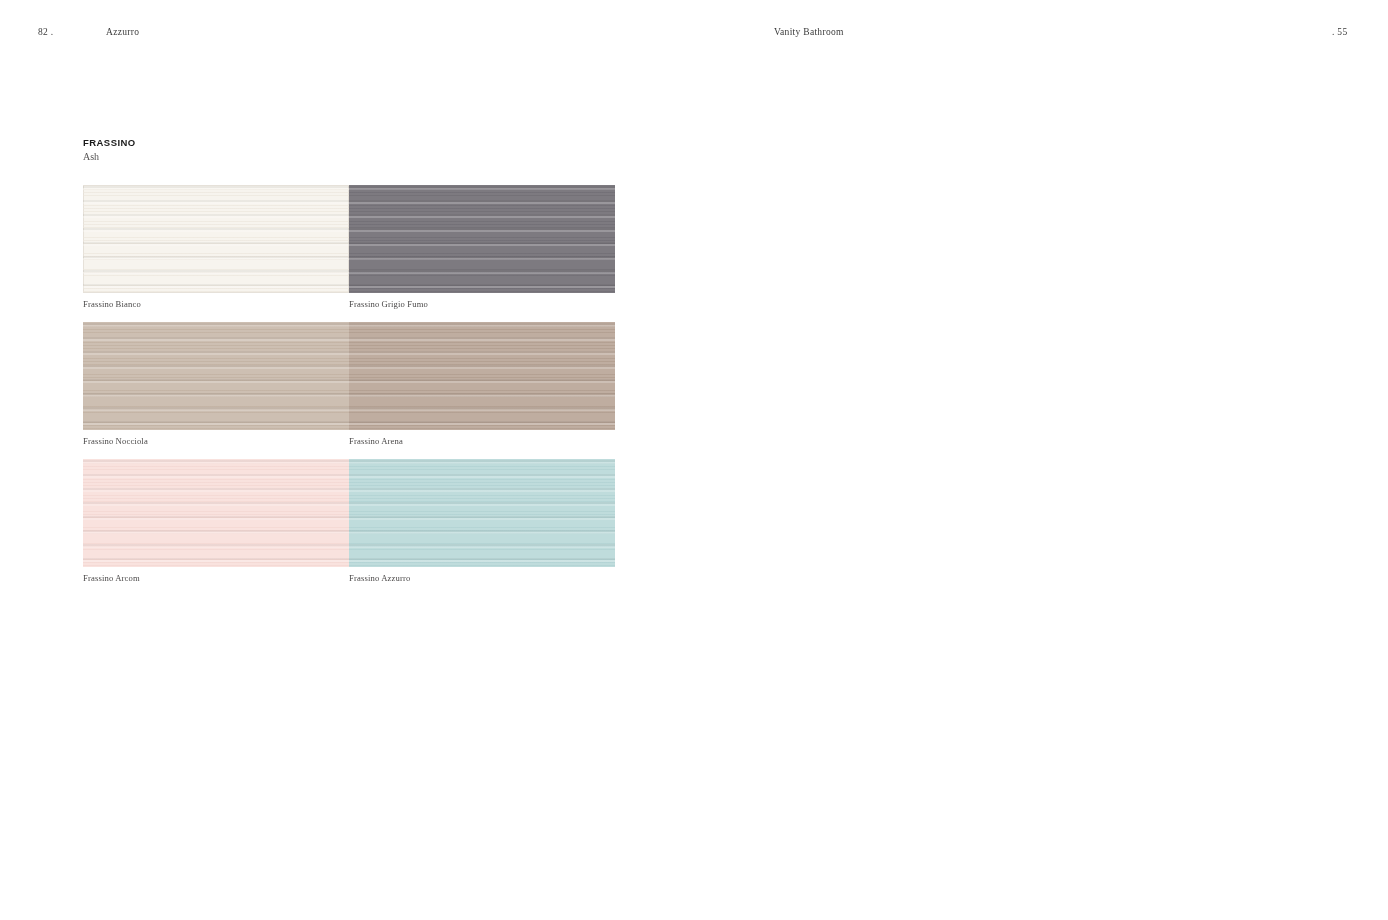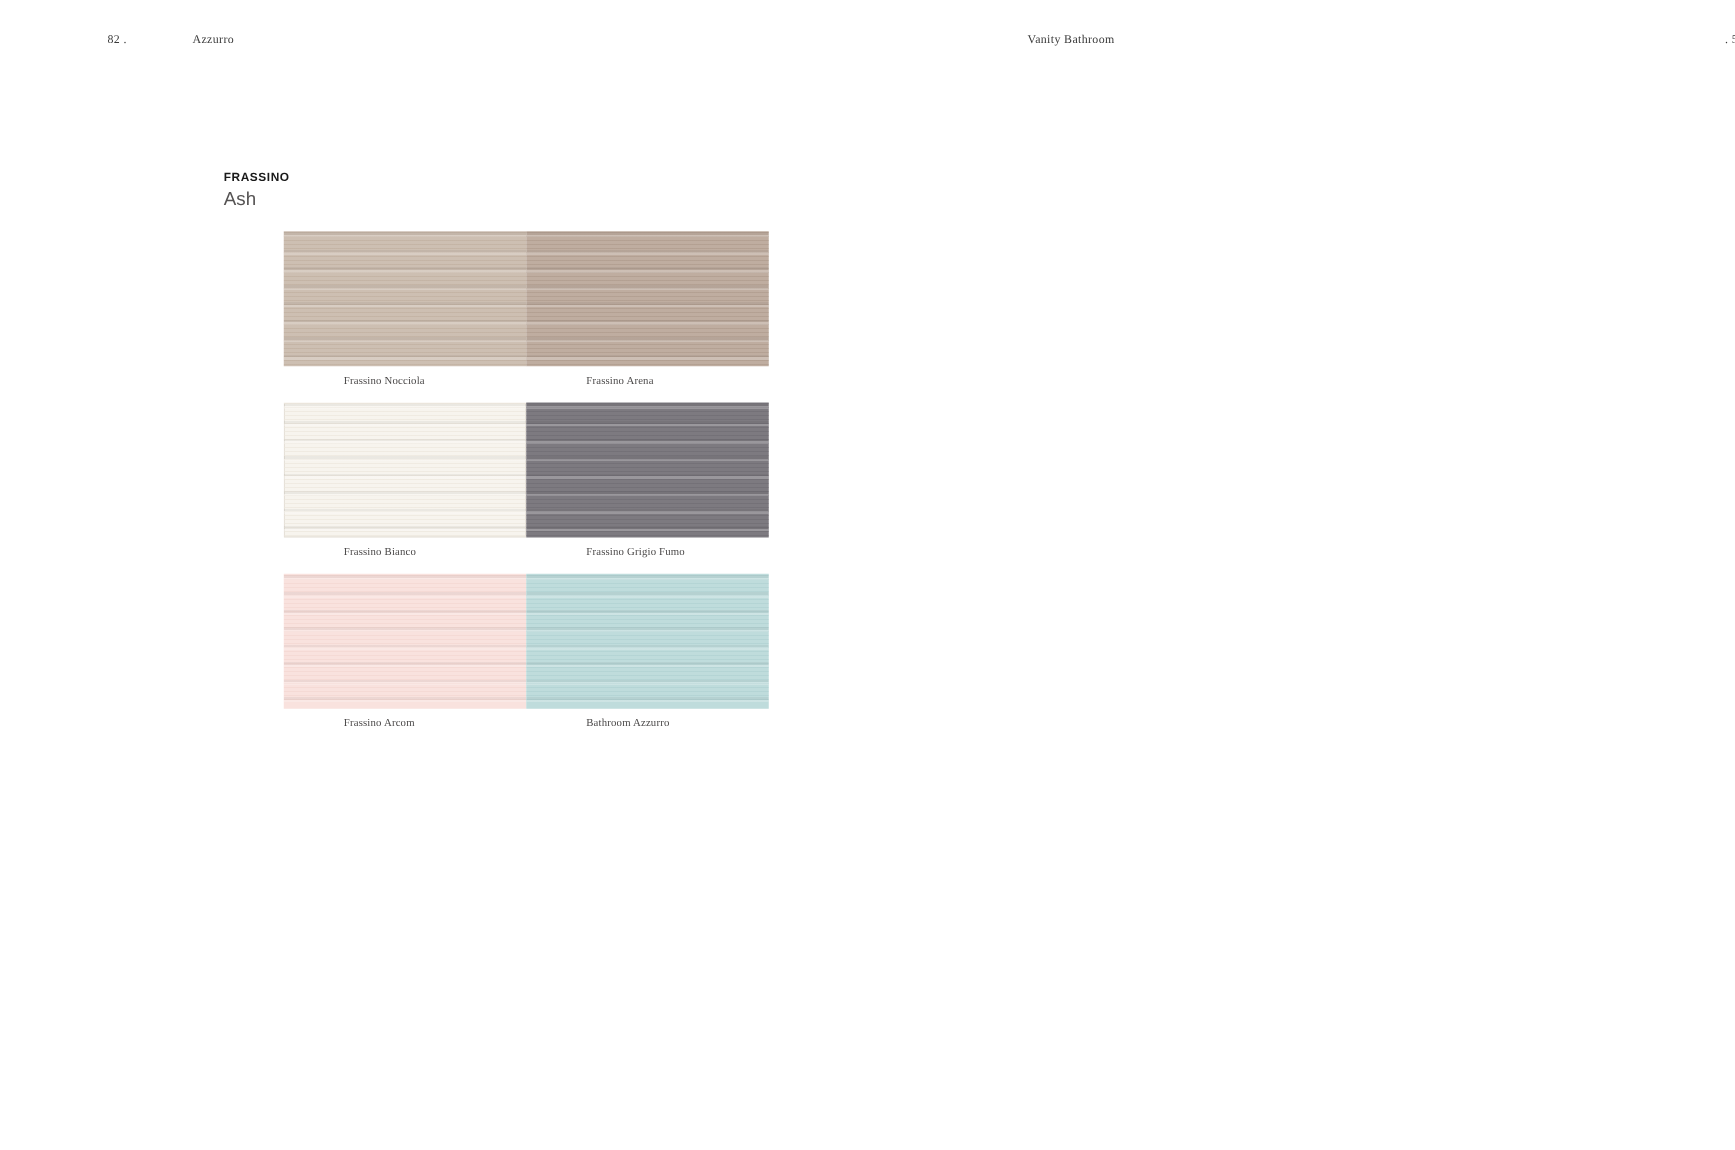--- a/index.html
+++ b/index.html
@@ -1,16 +1,16 @@
 <!DOCTYPE html>
 <html><head>
 <meta charset="utf-8">
 <title>Arcom Bathroom — Finishes</title>
 <style>
-  * { box-sizing: border-box; padding-left: 48px; }
+  * { box-sizing: border-box; }
   html, body {
     margin: 0; padding: 0;
     width: 1388px; height: 920px;
     background: #ffffff;
   }
   body {
     font-family: "Liberation Serif", serif;
     color: #231f20;
     position: relative;
     overflow: hidden;
@@ -43,22 +43,22 @@
   .section-head .title {
     font-family: "Liberation Sans", sans-serif;
     font-weight: bold;
     font-size: 9.5px;
     letter-spacing: 0.45px;
     color: #1a1a1a;
     margin: 0 0 3px 0;
     white-space: nowrap;
   }
   .section-head .subtitle {
-    font-family: Liberation Sans, sans-serif;
-    font-size: 15px;
+    font-family: Liberation Serif, serif;
+    font-size: 10px;
     color: #555353;
     margin: 0;
     white-space: nowrap;
   }
 
   #wood-head    { left: 83px;  top: 137px; }
 
   
   #wood-grid {
     position: absolute;
@@ -101,64 +101,64 @@
   <div class="page verso">
 
     <div class="section-head" id="wood-head">
       <p class="title">FRASSINO</p>
       <p class="subtitle">Ash</p>
     </div>
 
     <div id="wood-grid">
         <div class="wood-row">
           <div class="wood-pair">
+            <div class="wood-swatch" style="background: rgb(247, 244, 238); box-shadow: rgb(230, 225, 217) 0px 0px 0px 1px inset;">
+              <div class="grain" style="background-image: repeating-linear-gradient(0deg, rgba(0, 0, 0, 0) 0px, rgba(0, 0, 0, 0) 1px, rgb(235, 229, 219) 1px, rgb(235, 229, 219) 1.7px, rgba(0, 0, 0, 0) 1.7px, rgba(0, 0, 0, 0) 3.2px); opacity: 0.62;"></div>
+              <div class="grain" style="background-image: repeating-linear-gradient(0deg, rgba(255, 255, 255, 0) 0px, rgba(255, 255, 255, 0) 5px, rgba(255, 255, 255, 0.22) 5px, rgba(255, 255, 255, 0.22) 7px, rgba(0, 0, 0, 0.05) 7px, rgba(0, 0, 0, 0.05) 9px, rgba(255, 255, 255, 0) 9px, rgba(255, 255, 255, 0) 14px);"></div>
+            </div>
+            <div class="wood-swatch" style="background: rgb(125, 122, 128);">
+              <div class="grain" style="background-image: repeating-linear-gradient(0deg, rgba(0, 0, 0, 0) 0px, rgba(0, 0, 0, 0) 1px, rgb(110, 107, 114) 1px, rgb(110, 107, 114) 1.7px, rgba(0, 0, 0, 0) 1.7px, rgba(0, 0, 0, 0) 3.2px); opacity: 0.62;"></div>
+              <div class="grain" style="background-image: repeating-linear-gradient(0deg, rgba(255, 255, 255, 0) 0px, rgba(255, 255, 255, 0) 5px, rgba(255, 255, 255, 0.22) 5px, rgba(255, 255, 255, 0.22) 7px, rgba(0, 0, 0, 0.05) 7px, rgba(0, 0, 0, 0.05) 9px, rgba(255, 255, 255, 0) 9px, rgba(255, 255, 255, 0) 14px);"></div>
+            </div>
+          </div>
+          <div class="wood-labels">
+            <div class="wood-label">Frassino Bianco</div>
+            <div class="wood-label">Frassino Grigio Fumo</div>
+          </div>
+        </div>
+        <div class="wood-row">
+          <div class="wood-pair">
             <div class="wood-swatch" style="background: rgb(205, 191, 178);">
               <div class="grain" style="background-image: repeating-linear-gradient(0deg, rgba(0, 0, 0, 0) 0px, rgba(0, 0, 0, 0) 1px, rgb(191, 174, 158) 1px, rgb(191, 174, 158) 1.7px, rgba(0, 0, 0, 0) 1.7px, rgba(0, 0, 0, 0) 3.2px); opacity: 0.62;"></div>
               <div class="grain" style="background-image: repeating-linear-gradient(0deg, rgba(255, 255, 255, 0) 0px, rgba(255, 255, 255, 0) 5px, rgba(255, 255, 255, 0.22) 5px, rgba(255, 255, 255, 0.22) 7px, rgba(0, 0, 0, 0.05) 7px, rgba(0, 0, 0, 0.05) 9px, rgba(255, 255, 255, 0) 9px, rgba(255, 255, 255, 0) 14px);"></div>
             </div>
             <div class="wood-swatch" style="background: rgb(191, 173, 160);">
               <div class="grain" style="background-image: repeating-linear-gradient(0deg, rgba(0, 0, 0, 0) 0px, rgba(0, 0, 0, 0) 1px, rgb(173, 153, 138) 1px, rgb(173, 153, 138) 1.7px, rgba(0, 0, 0, 0) 1.7px, rgba(0, 0, 0, 0) 3.2px); opacity: 0.62;"></div>
               <div class="grain" style="background-image: repeating-linear-gradient(0deg, rgba(255, 255, 255, 0) 0px, rgba(255, 255, 255, 0) 5px, rgba(255, 255, 255, 0.22) 5px, rgba(255, 255, 255, 0.22) 7px, rgba(0, 0, 0, 0.05) 7px, rgba(0, 0, 0, 0.05) 9px, rgba(255, 255, 255, 0) 9px, rgba(255, 255, 255, 0) 14px);"></div>
             </div>
           </div>
           <div class="wood-labels">
             <div class="wood-label">Frassino Nocciola</div>
             <div class="wood-label">Frassino Arena</div>
           </div>
         </div>
         <div class="wood-row">
           <div class="wood-pair">
-            <div class="wood-swatch" style="background: rgb(247, 244, 238); box-shadow: rgb(230, 225, 217) 0px 0px 0px 1px inset;">
-              <div class="grain" style="background-image: repeating-linear-gradient(0deg, rgba(0, 0, 0, 0) 0px, rgba(0, 0, 0, 0) 1px, rgb(235, 229, 219) 1px, rgb(235, 229, 219) 1.7px, rgba(0, 0, 0, 0) 1.7px, rgba(0, 0, 0, 0) 3.2px); opacity: 0.62;"></div>
-              <div class="grain" style="background-image: repeating-linear-gradient(0deg, rgba(255, 255, 255, 0) 0px, rgba(255, 255, 255, 0) 5px, rgba(255, 255, 255, 0.22) 5px, rgba(255, 255, 255, 0.22) 7px, rgba(0, 0, 0, 0.05) 7px, rgba(0, 0, 0, 0.05) 9px, rgba(255, 255, 255, 0) 9px, rgba(255, 255, 255, 0) 14px);"></div>
-            </div>
-            <div class="wood-swatch" style="background: rgb(125, 122, 128);">
-              <div class="grain" style="background-image: repeating-linear-gradient(0deg, rgba(0, 0, 0, 0) 0px, rgba(0, 0, 0, 0) 1px, rgb(110, 107, 114) 1px, rgb(110, 107, 114) 1.7px, rgba(0, 0, 0, 0) 1.7px, rgba(0, 0, 0, 0) 3.2px); opacity: 0.62;"></div>
-              <div class="grain" style="background-image: repeating-linear-gradient(0deg, rgba(255, 255, 255, 0) 0px, rgba(255, 255, 255, 0) 5px, rgba(255, 255, 255, 0.22) 5px, rgba(255, 255, 255, 0.22) 7px, rgba(0, 0, 0, 0.05) 7px, rgba(0, 0, 0, 0.05) 9px, rgba(255, 255, 255, 0) 9px, rgba(255, 255, 255, 0) 14px);"></div>
-            </div>
-          </div>
-          <div class="wood-labels">
-            <div class="wood-label">Frassino Bianco</div>
-            <div class="wood-label">Frassino Grigio Fumo</div>
-          </div>
-        </div>
-        <div class="wood-row">
-          <div class="wood-pair">
             <div class="wood-swatch" style="background: rgb(249, 226, 222);">
               <div class="grain" style="background-image: repeating-linear-gradient(0deg, rgba(0, 0, 0, 0) 0px, rgba(0, 0, 0, 0) 1px, rgb(242, 213, 208) 1px, rgb(242, 213, 208) 1.7px, rgba(0, 0, 0, 0) 1.7px, rgba(0, 0, 0, 0) 3.2px); opacity: 0.62;"></div>
               <div class="grain" style="background-image: repeating-linear-gradient(0deg, rgba(255, 255, 255, 0) 0px, rgba(255, 255, 255, 0) 5px, rgba(255, 255, 255, 0.22) 5px, rgba(255, 255, 255, 0.22) 7px, rgba(0, 0, 0, 0.05) 7px, rgba(0, 0, 0, 0.05) 9px, rgba(255, 255, 255, 0) 9px, rgba(255, 255, 255, 0) 14px);"></div>
             </div>
             <div class="wood-swatch" style="background: rgb(191, 220, 220);">
               <div class="grain" style="background-image: repeating-linear-gradient(0deg, rgba(0, 0, 0, 0) 0px, rgba(0, 0, 0, 0) 1px, rgb(174, 208, 209) 1px, rgb(174, 208, 209) 1.7px, rgba(0, 0, 0, 0) 1.7px, rgba(0, 0, 0, 0) 3.2px); opacity: 0.62;"></div>
               <div class="grain" style="background-image: repeating-linear-gradient(0deg, rgba(255, 255, 255, 0) 0px, rgba(255, 255, 255, 0) 5px, rgba(255, 255, 255, 0.22) 5px, rgba(255, 255, 255, 0.22) 7px, rgba(0, 0, 0, 0.05) 7px, rgba(0, 0, 0, 0.05) 9px, rgba(255, 255, 255, 0) 9px, rgba(255, 255, 255, 0) 14px);"></div>
             </div>
           </div>
           <div class="wood-labels">
             <div class="wood-label">Frassino Arcom</div>
-            <div class="wood-label">Bathroom Azzurro</div>
+            <div class="wood-label">Frassino Azzurro</div>
           </div>
         </div>
       </div>
   </div>
 
   <div class="page recto">
 
     
 
     

